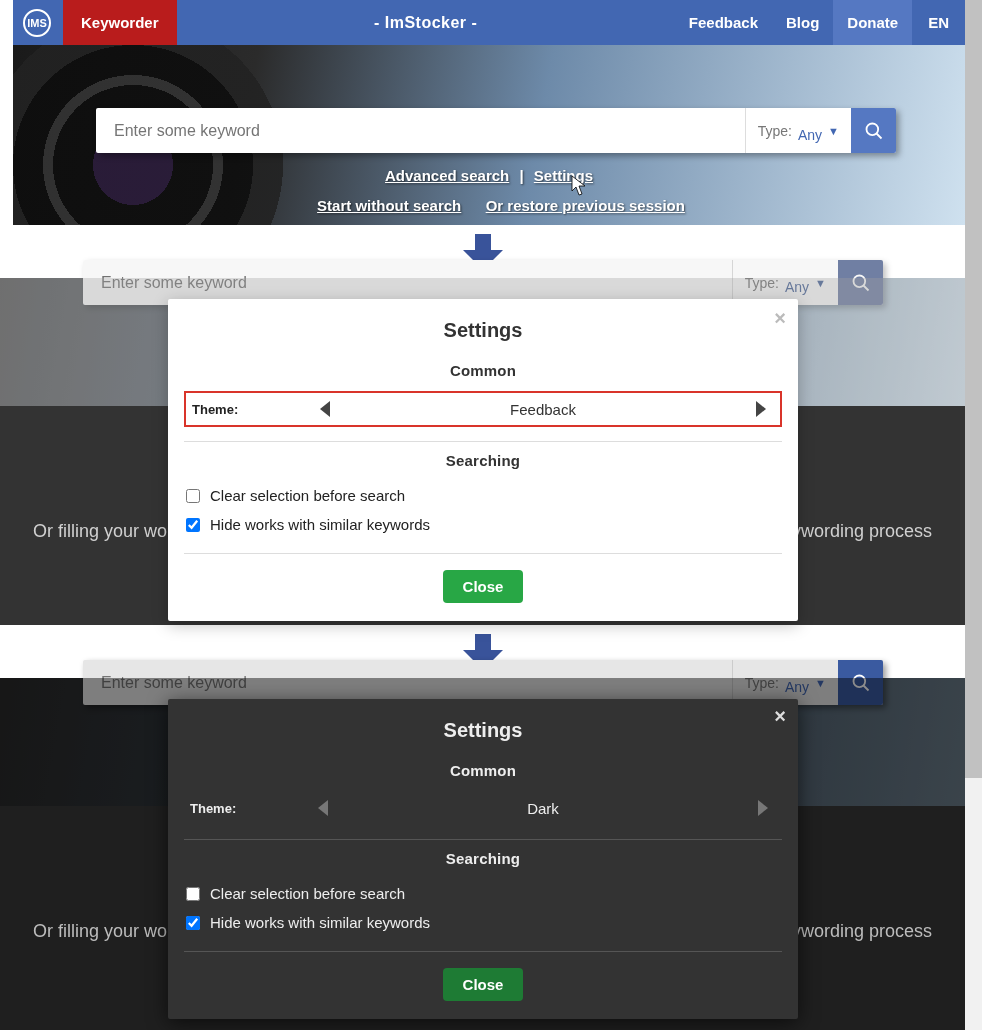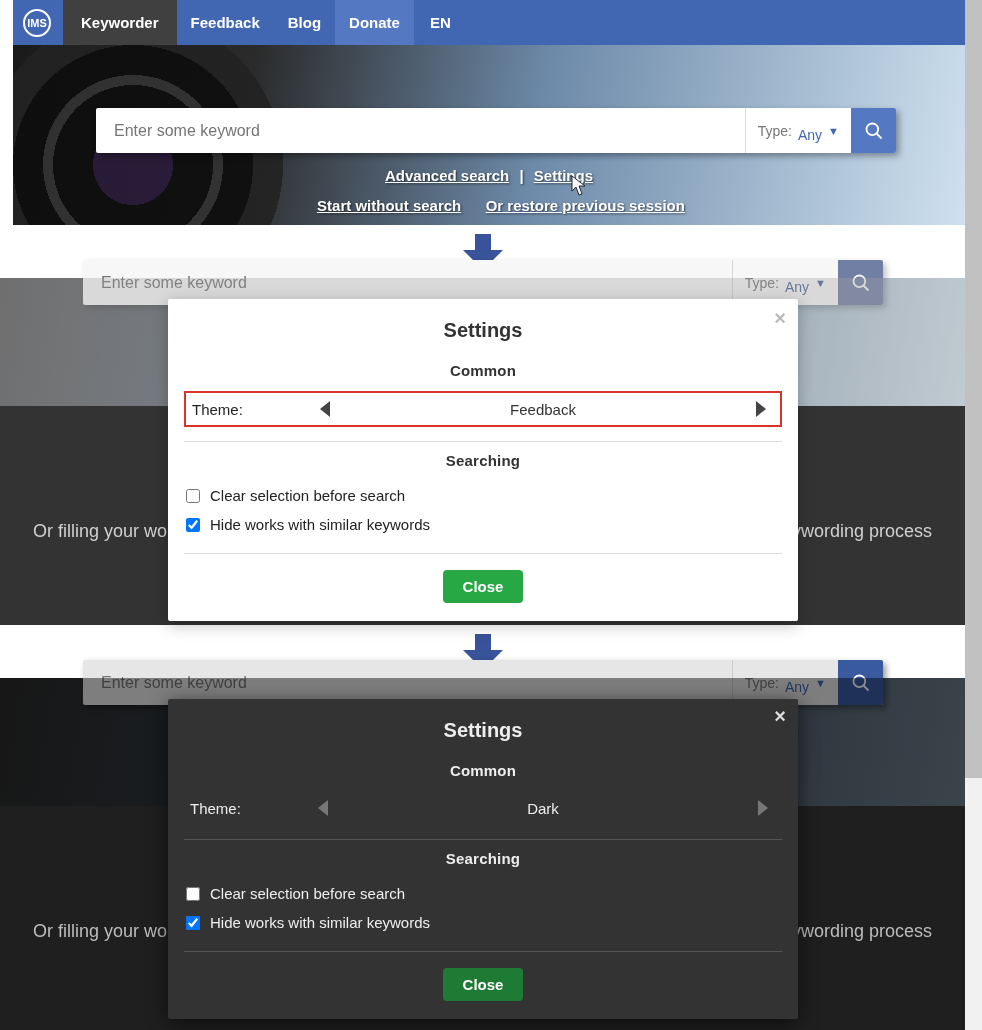--- a/index.html
+++ b/index.html
@@ -7,21 +7,21 @@
   body { position: relative; }
 
   
   .scrolltrack { position:absolute; right:0; top:0; width:17px; height:1030px; background:#f1f1f1; }
   .scrollthumb { position:absolute; right:0; top:0; width:17px; height:778px; background:#c1c1c1; }
 
   
   .panel1 { position:relative; width:965px; height:225px; overflow:hidden;padding-left:13px; }
   .navbar { height:45px; background:#4267b2; display:flex; align-items:center; color:#fff; font-weight:bold; }
   .logo-circle { width:28px; height:28px; border:2px solid #fff; border-radius:50%; margin-left:10px; display:flex; align-items:center; justify-content:center; font-size:11px; font-weight:bold; }
-  .nav-keyworder { background:#404040; height:45px; display:flex; align-items:center; padding:0 18px; margin-left:12px; font-size:15px; }
+  .nav-keyworder { background:#b91c1c; height:45px; display:flex; align-items:center; padding:0 18px; margin-left:12px; font-size:15px; }
   .nav-title { flex:1; text-align:center; font-size:16px; letter-spacing:.5px; }
   .nav-link { padding:0 14px; height:45px; display:flex; align-items:center; font-size:15px; }
   .nav-donate { background:#5578c2; }
   .nav-en { background:#4267b2; padding:0 16px; }
 
   .hero { position:relative; height:180px; background:linear-gradient(100deg,#1a1a1a 0%,#2b2b2b 25%,#6d8aa9 55%,#cfe1ef 100%); }
   .hero-lens { position:absolute; left:0; top:0; width:270px; height:180px;
     background:radial-gradient(circle at 120px 120px,#2a1b3a 0 40px,#0d0d0d 40px 80px,#333 80px 90px,#0d0d0d 90px 120px,#222 120px 150px,transparent 150px); opacity:.9; }
   .searchwrap { position:absolute; left:83px; top:63px; width:800px; height:45px; background:#fff; border-radius:2px; box-shadow:3px 3px 6px rgba(0,0,0,.35); display:flex; align-items:center; }
   .searchinput { flex:1; border:none; outline:none; font-size:16px; color:#888; padding:0 18px; background:transparent; }
@@ -53,21 +53,21 @@
   .filling-left { left:33px; }
   .filling-right { right:33px; }
 
   .search2 { position:absolute; left:83px; top:-18px; width:800px; height:45px; background:#fff; border-radius:2px; display:flex; align-items:center; filter:grayscale(10%) brightness(.97); box-shadow:3px 3px 6px rgba(0,0,0,.25);}
   .search2 .searchbtn{background:#6e83b6;}
   .modal-light { position:absolute; left:168px; top:21px; width:630px; background:#fff; border-radius:2px; box-shadow:0 4px 16px rgba(0,0,0,.25); padding:14px 16px 18px; }
   .modal-light .close-x { position:absolute; right:12px; top:8px; color:#bbb; font-size:20px; font-weight:bold; cursor:pointer; }
   .modal-title { text-align:center; font-size:20px; color:#333; font-weight:600; margin:6px 0 20px; }
   .section-h { text-align:center; font-weight:700; color:#333; font-size:15px; margin:6px 0 12px; letter-spacing:.2px;}
   .theme-row { display:flex; align-items:center; border:2px solid #d9342a; padding:4px 6px; height:36px; }
-  .theme-label { width:120px; font-weight:400; color:#222; font-size:15px; }
+  .theme-label { width:120px; font-weight:700; color:#222; font-size:13px; }
   .theme-picker { flex:1; display:flex; align-items:center; justify-content:space-between; padding:0 8px; }
   .tri { width:0;height:0;border-top:8px solid transparent;border-bottom:8px solid transparent; }
   .tri-left { border-right:10px solid #444; }
   .tri-right { border-left:10px solid #444; }
   .theme-val { color:#333; font-size:15px; }
   hr.sep { border:none; border-top:1px solid #ddd; margin:14px 0 10px; }
   .chkrow { display:flex; align-items:center; gap:10px; padding:6px 2px; font-size:15px; color:#222; }
   .chkrow input { width:14px; height:14px; }
   .close-btn { display:block; margin:16px auto 0; background:#28a745; color:#fff; border:none; border-radius:4px; padding:8px 20px; font-size:15px; font-weight:600; cursor:pointer; }
 
@@ -96,20 +96,21 @@
 </head>
 <body>
 
 <div class="scrolltrack"></div>
 <div class="scrollthumb"></div>
 
 <div class="panel1">
   <div class="navbar">
     <div class="logo-circle">IMS</div>
     <div class="nav-keyworder">Keyworder</div>
+    <div class="nav-title">- ImStocker -</div>
     <div class="nav-link">Feedback</div>
     <div class="nav-link">Blog</div>
     <div class="nav-link nav-donate">Donate</div>
     <div class="nav-link nav-en">EN</div>
   </div>
   <div class="hero">
     <div class="hero-lens"></div>
     <div class="searchwrap">
       <input class="searchinput" placeholder="Enter some keyword" style="">
       <div class="typebox">

